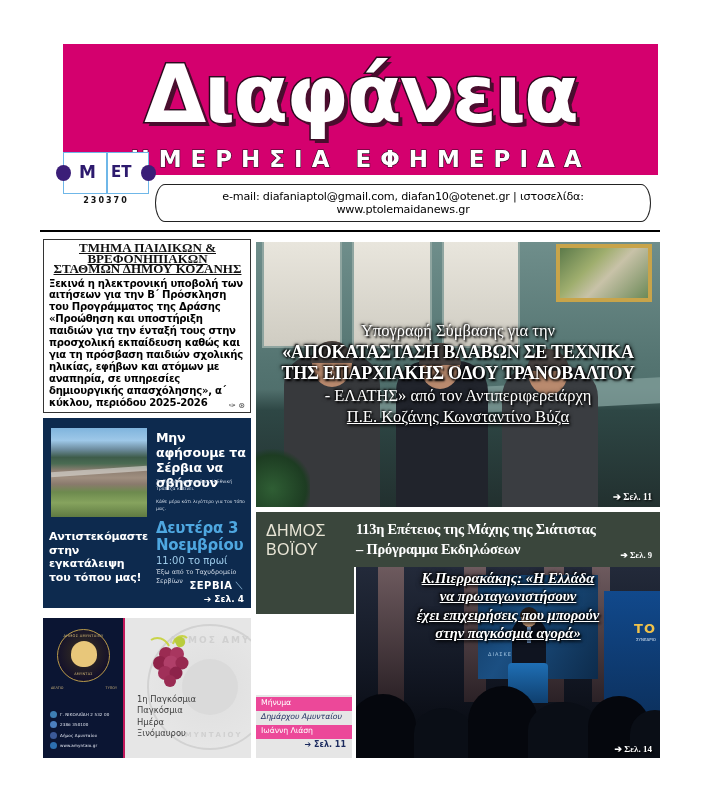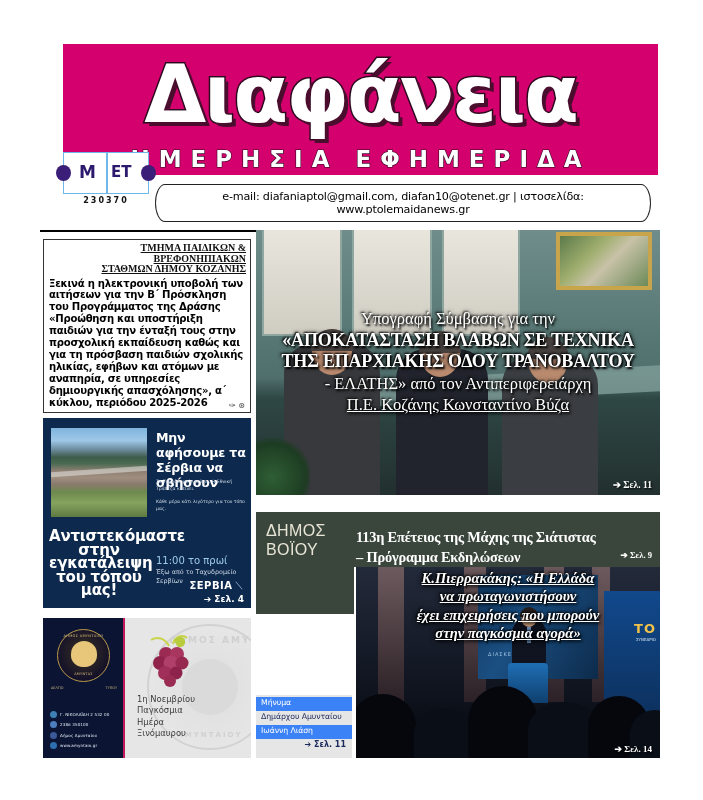--- a/index.html
+++ b/index.html
@@ -96,22 +96,22 @@
     background: #000;
   }
 
   
   .kozani-box {
     position: absolute; left: 43px; top: 239px; width: 208px; height: 174px;
     border: 1px solid #333; background: #fff;
     padding: 3px 4px 0 5px;
   }
   .kozani-head {
-    text-align: right; font-family: "Liberation Serif", serif;
-    font-size: 10px; font-weight: bold; color: #111;
+    text-align: center; font-family: "Liberation Serif", serif;
+    font-size: 13px; font-weight: bold; color: #111;
     text-decoration: underline; line-height: 10.5px;
   }
   .kozani-body {
     margin-top: 3px;
     font-family: "DejaVu Sans", sans-serif;
     font-weight: bold; font-size: 10.1px; line-height: 11.9px; color: #000;
     letter-spacing: -0.25px;
   }
   .kozani-mark {
     position: absolute; right: 5px; bottom: 2px; font-size: 8px; color: #444;
@@ -161,22 +161,22 @@
     position: absolute; left: 113px; top: 150px; width: 96px;
     color: #cfd9e6; font-size: 6.4px; line-height: 8.5px;
   }
   .serbia-logo {
     position: absolute; right: 8px; bottom: 16px;
     color: #fff; font-size: 10px; font-weight: bold; letter-spacing: .5px;
   }
   .serbia-logo .sl { display:inline-block; margin-left:3px; color:#9ecbea; font-weight:normal;}
   .serbia-resist {
     position: absolute; left: 6px; top: 112px; width: 100px;
-    text-align: center; color: #fff;
-    font-size: 15px; font-weight: bold; line-height: 13.5px;
+    color: #fff;
+    font-size: 11px; font-weight: bold; line-height: 13.5px;
     letter-spacing: -0.2px;
   }
   .serbia-sel {
     position: absolute; right: 7px; bottom: 4px;
     color: #fff; font-size: 9px; font-weight: bold;
   }
 
   
   .amyntaio-ad {
     position: absolute; left: 43px; top: 618px; width: 208px; height: 140px;
@@ -251,21 +251,21 @@
     background:#dadada;
   }
   .am-grapes { position: absolute; left: 14px; top: 12px; width: 56px; height: 62px; }
   .am-gtext {
     position: absolute; left: 12px; top: 76px; width: 108px;
     font-size: 8.4px; line-height: 11.3px; color: #3c3c3c;
   }
 
   
   .main-photo {
-    position: absolute; left: 256px; top: 230px; width: 404px; height: 265px;
+    position: absolute; left: 256px; top: 242px; width: 404px; height: 265px;
     overflow: hidden;
     background: #4c6d6a;
   }
   .mp-wall {
     position: absolute; left: 0; top: 0; width: 100%; height: 100%;
     background: linear-gradient(to bottom, #6f8e8b 0%, #547471 46%, #3e5c59 100%);
   }
   .mp-win {
     position: absolute; top: -4px; height: 110px;
     background: linear-gradient(to bottom, #e9e6dd, #cfccc2);
@@ -340,21 +340,20 @@
     color: #e9e5d6; font-size: 16px; line-height: 19px;
     letter-spacing: .4px;
     font-family: "Liberation Sans", sans-serif;
   }
   .voiou-title {
     position: absolute; left: 100px; top: 7px; width: 296px;
     color: #ffffff;
     font-family: "Liberation Serif", serif;
     font-weight: bold; font-size: 14.4px; line-height: 20px;
     letter-spacing: -0.2px;
-    margin-top: 8px;
   }
   .voiou-sel {
     position: absolute; right: 8px; bottom: 7px;
     color: #fff; font-size: 8.6px; font-weight: bold;
     font-family: "Liberation Serif", serif;
   }
 
   
   .voiou-strip {
     position: absolute; left: 256px; top: 567px; width: 98px; height: 47px;
@@ -449,26 +448,26 @@
     text-shadow: 1px 1px 2px #000;
   }
 
   
   .minima-box {
     position: absolute; left: 256px; top: 695px; width: 96px; height: 63px;
     background: #e6e6e6;
   }
   .mb-r1, .mb-r3 {
     position: absolute; left: 0; width: 96px; height: 14px;
-    background: #3b82f6;
+    background: #ec4899;
   }
   .mb-r1 { top: 2px; }
   .mb-r3 { top: 30px; }
   .mb-r2 {
-    position: absolute; left: 0; top: 16px; width: 96px; height: 14px;
+    position: absolute; left: 0; top: 16px; width: 96px; height: 14px; font-style: italic;
   }
   .mb-txt {
     position: absolute; left: 5px; top: 1px;
     font-size: 7.8px; color: #fff; letter-spacing: -.1px;
   }
   .mb-txt.dark { color: #1b2a5e; }
   .mb-sel {
     position: absolute; right: 6px; top: 45px;
     font-size: 8px; font-weight: bold; color: #1b2a5e;
   }
@@ -509,20 +508,22 @@
 
   <div class="serbia-ad">
     <div class="serbia-photo"></div>
     <div class="serbia-h">Μην αφήσουμε τα Σέρβια να σβήσουν</div>
     <div class="serbia-small">
       <p>Το Ταχυδρομείο φεύγει.
 Η Εθνική Τράπεζα κλείνει.</p>
       <p>Κάθε μέρα κάτι λιγότερο
 για τον τόπο μας.</p>
     </div>
+    <div class="serbia-date">Δευτέρα
+3 Νοεμβρίου</div>
     <div class="serbia-time">11:00 το πρωί</div>
     <div class="serbia-place">Έξω από το Ταχυδρομείο Σερβίων</div>
     <div class="serbia-resist">Αντιστεκόμαστε στην εγκατάλειψη του τόπου μας!</div>
     <div class="serbia-logo">
       <span>ΣΕΡΒΙΑ</span><span class="sl">⟍</span>
     </div>
     <div class="serbia-sel">➔ Σελ. 4</div>
   </div>
 
   <div class="main-photo">
@@ -644,21 +645,21 @@
         <circle cx="38" cy="24" r="7" fill="#a8365f"></circle>
         <circle cx="21" cy="33" r="7" fill="#8f2349"></circle>
         <circle cx="32" cy="33" r="7.5" fill="#b03f69"></circle>
         <circle cx="43" cy="33" r="6.5" fill="#97295020"></circle>
         <circle cx="43" cy="33" r="6.5" fill="#972950"></circle>
         <circle cx="26" cy="43" r="7" fill="#a03059"></circle>
         <circle cx="37" cy="43" r="6.5" fill="#8d234a"></circle>
         <circle cx="31" cy="51" r="6" fill="#9a2c53"></circle>
       </svg>
       <div class="am-gtext">
-        <div>1η Νοεμβρίου</div>
+        <div>1η Παγκόσμια</div>
         <div>Παγκόσμια</div>
         <div>Ημέρα</div>
         <div>Ξινόμαυρου</div>
       </div>
     </div>
   </div>
 
   <div class="minima-box">
     <div class="mb-r1">
       <span class="mb-txt">Μήνυμα</span>

